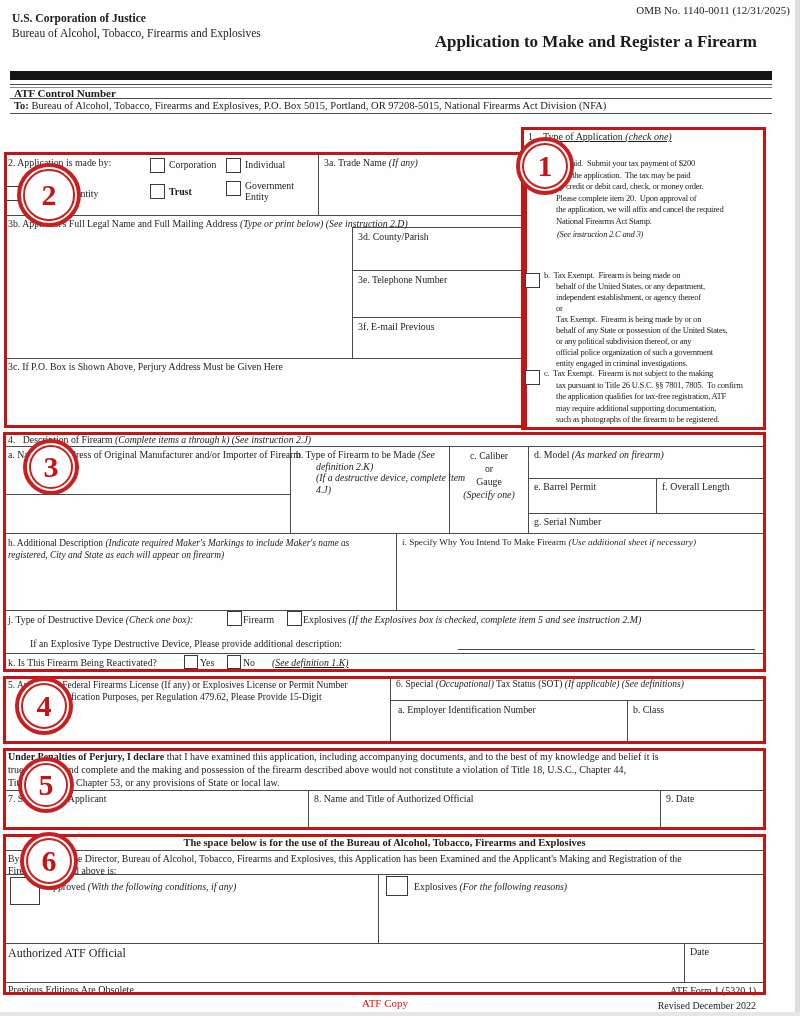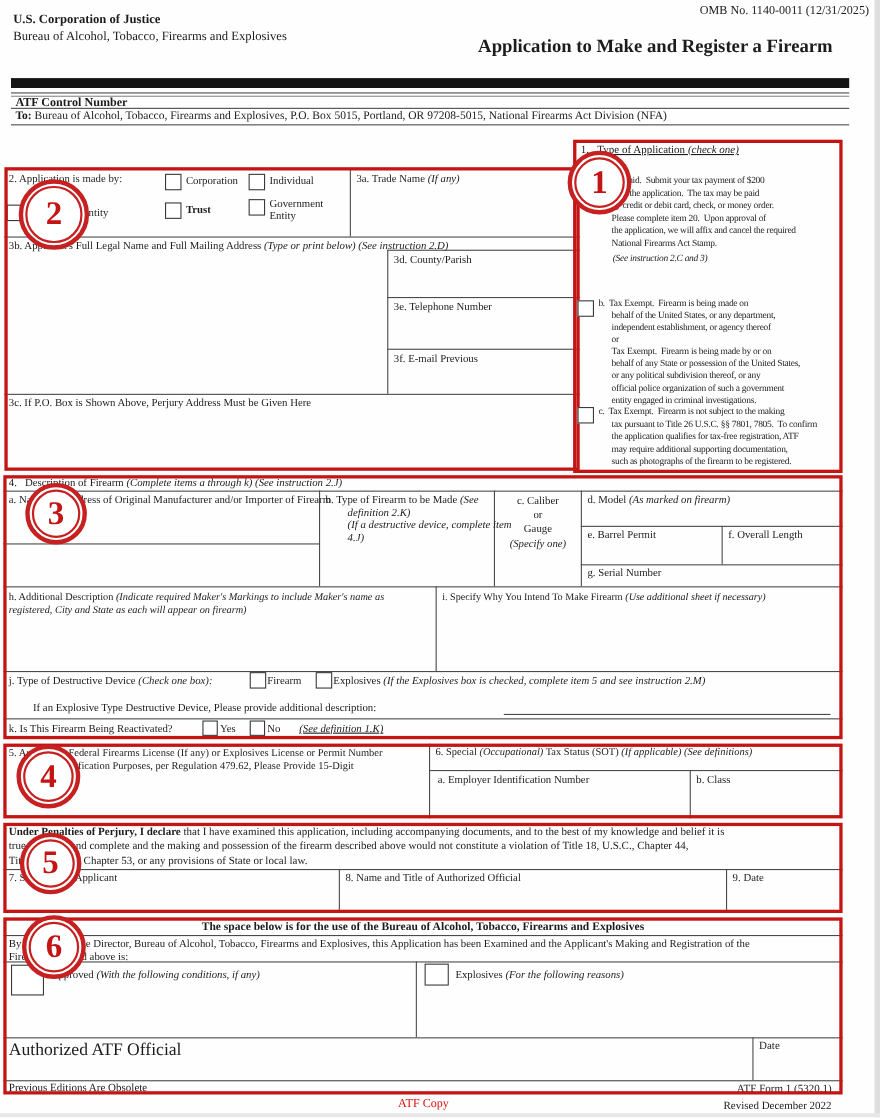--- a/index.html
+++ b/index.html
@@ -178,21 +178,21 @@
   <div class="abs pre" style="left:8px;top:853px;width:754px;font-size:9.8px;line-height:12px;">By authority of the Director, Bureau of Alcohol, Tobacco, Firearms and Explosives, this Application has been Examined and the Applicant's Making and Registration of the
 Firearm described above is:</div>
   <div class="ln" style="left:3px;top:874px;width:763px;height:1px;"></div>
   <div class="ln" style="left:378px;top:874px;width:1px;height:69px;"></div>
   <span class="cb" style="left:10px;top:877px;width:28px;height:26px;"></span>
   <div class="lbl" style="left:46px;top:881px;"><span>Approved  </span><span class="it">(With the following conditions, if any)</span></div>
   <span class="cb" style="left:386px;top:876px;width:20px;height:18px;"></span>
   <div class="lbl" style="left:414px;top:881px;"><span>Explosives  </span><span class="it">(For the following reasons)</span></div>
   <div class="ln" style="left:3px;top:943px;width:763px;height:1px;"></div>
   <div class="ln" style="left:684px;top:943px;width:1px;height:39px;"></div>
-  <div class="lbl" style="left:8px;top:946px;font-size:16px;">Authorized ATF  Official</div>
+  <div class="lbl" style="left:8px;top:946px;font-size:12px;">Authorized ATF  Official</div>
   <div class="lbl" style="left:690px;top:946px;font-size:10px;">Date</div>
   <div class="ln" style="left:3px;top:982px;width:763px;height:1px;"></div>
   <div class="lbl" style="left:8px;top:984px;font-size:10px;">Previous Editions Are Obsolete</div>
 
   <div class="abs" style="left:620px;top:985px;width:136px;text-align:right;font-size:10px;z-index:2;">ATF Form 1 (5320.1)</div>
   <div class="abs" style="left:300px;top:997px;width:170px;text-align:center;font-size:11px;color:#e01010;">ATF Copy</div>
   <div class="abs" style="left:600px;top:1000px;width:156px;text-align:right;font-size:10px;">Revised December 2022</div>
 
   <div class="circle" style="left:516px;top:137px;width:58px;height:58px;">
       <div class="inner">

